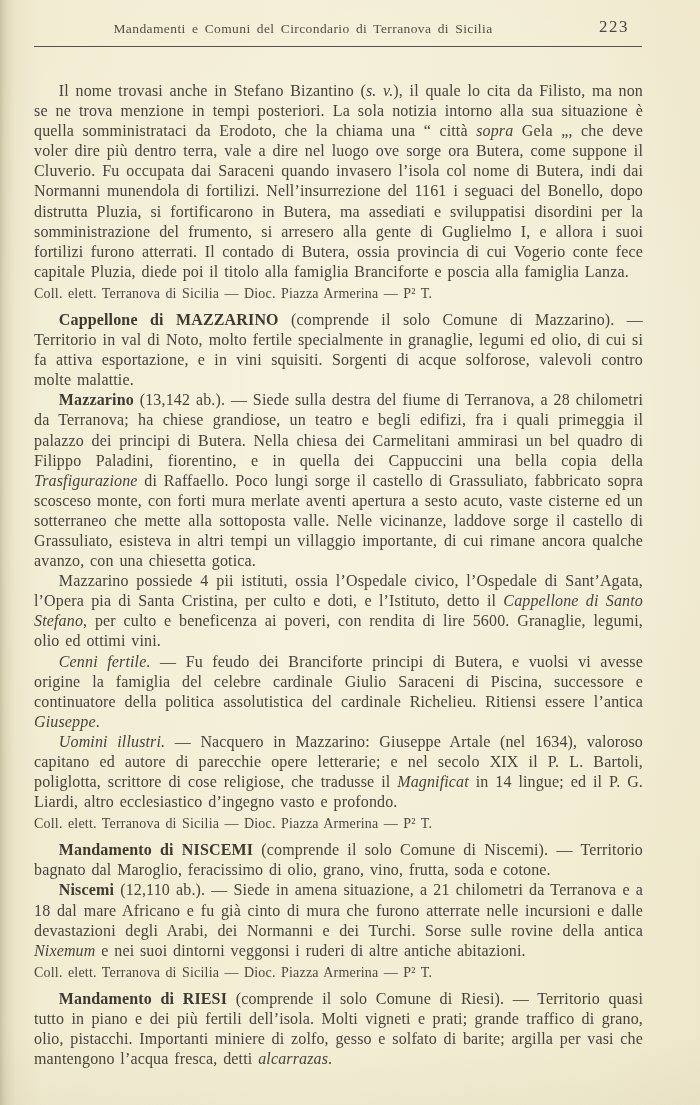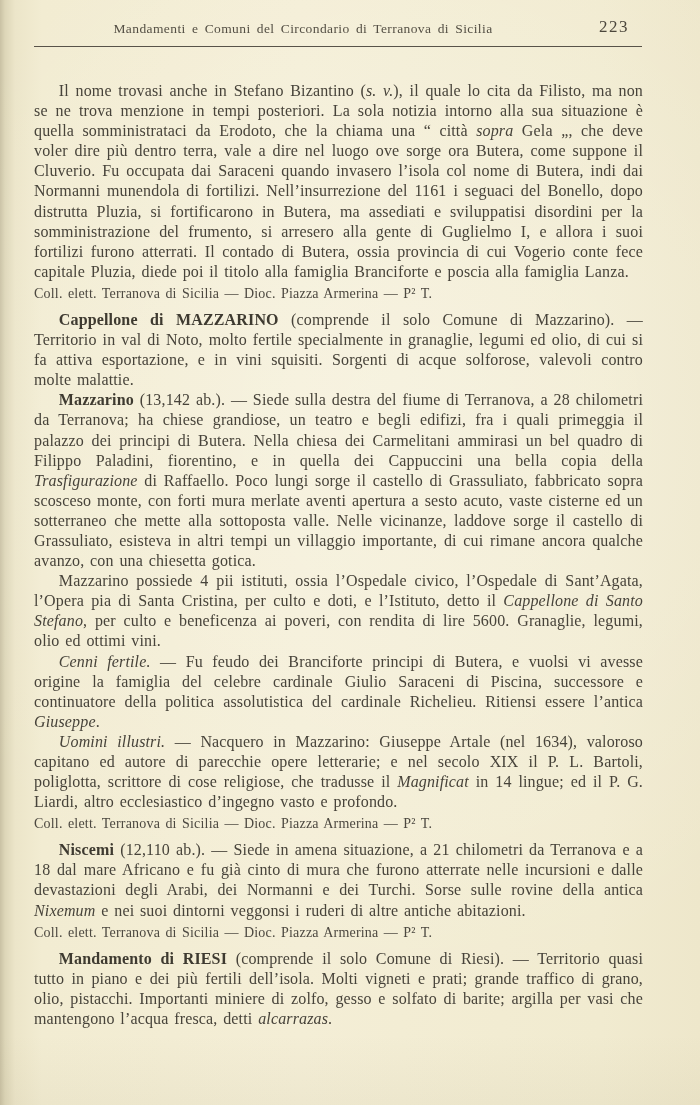--- a/index.html
+++ b/index.html
@@ -85,17 +85,18 @@
   <div class="head-rule"></div>
   <main class="text-block" id="text-block">
       <p class="paragraph"><span>Il nome trovasi anche in Stefano Bizantino (</span><span class="seg-italic">s. v.</span><span>), il quale lo cita da Filisto, ma non se ne trova menzione in tempi posteriori. La sola notizia intorno alla sua situazione è quella somministrataci da Erodoto, che la chiama una “ città </span><span class="seg-italic">sopra</span><span> Gela „, che deve voler dire più dentro terra, vale a dire nel luogo ove sorge ora Butera, come suppone il Cluverio. Fu occupata dai Saraceni quando invasero l’isola col nome di Butera, indi dai Normanni munendola di fortilizi. Nell’insurrezione del 1161 i seguaci del Bonello, dopo distrutta Pluzia, si fortificarono in Butera, ma assediati e sviluppatisi disordini per la somministrazione del frumento, si arresero alla gente di Guglielmo I, e allora i suoi fortilizi furono atterrati. Il contado di Butera, ossia provincia di cui Vogerio conte fece capitale Pluzia, diede poi il titolo alla famiglia Branciforte e poscia alla famiglia Lanza.</span></p>
       <p class="colophon"><span>Coll. elett. Terranova di Sicilia — Dioc. Piazza Armerina — P² T.</span></p>
       <p class="paragraph"><span class="seg-bold">Cappellone di MAZZARINO</span><span> (comprende il solo Comune di Mazzarino). — Territorio in val di Noto, molto fertile specialmente in granaglie, legumi ed olio, di cui si fa attiva esportazione, e in vini squisiti. Sorgenti di acque solforose, valevoli contro molte malattie.</span></p>
       <p class="paragraph"><span class="seg-bold">Mazzarino</span><span> (13,142 ab.). — Siede sulla destra del fiume di Terranova, a 28 chilometri da Terranova; ha chiese grandiose, un teatro e begli edifizi, fra i quali primeggia il palazzo dei principi di Butera. Nella chiesa dei Carmelitani ammirasi un bel quadro di Filippo Paladini, fiorentino, e in quella dei Cappuccini una bella copia della </span><span class="seg-italic">Trasfigurazione</span><span> di Raffaello. Poco lungi sorge il castello di Grassuliato, fabbricato sopra scosceso monte, con forti mura merlate aventi apertura a sesto acuto, vaste cisterne ed un sotterraneo che mette alla sottoposta valle. Nelle vicinanze, laddove sorge il castello di Grassuliato, esisteva in altri tempi un villaggio importante, di cui rimane ancora qualche avanzo, con una chiesetta gotica.</span></p>
       <p class="paragraph"><span>Mazzarino possiede 4 pii istituti, ossia l’Ospedale civico, l’Ospedale di Sant’Agata, l’Opera pia di Santa Cristina, per culto e doti, e l’Istituto, detto il </span><span class="seg-italic">Cappellone di Santo Stefano</span><span>, per culto e beneficenza ai poveri, con rendita di lire 5600. Granaglie, legumi, olio ed ottimi vini.</span></p>
       <p class="paragraph"><span class="seg-italic">Cenni fertile.</span><span> — Fu feudo dei Branciforte principi di Butera, e vuolsi vi avesse origine la famiglia del celebre cardinale Giulio Saraceni di Piscina, successore e continuatore della politica assolutistica del cardinale Richelieu. Ritiensi essere l’antica </span><span class="seg-italic">Giuseppe</span><span>.</span></p>
       <p class="paragraph"><span class="seg-italic">Uomini illustri.</span><span> — Nacquero in Mazzarino: Giuseppe Artale (nel 1634), valoroso capitano ed autore di parecchie opere letterarie; e nel secolo XIX il P. L. Bartoli, poliglotta, scrittore di cose religiose, che tradusse il </span><span class="seg-italic">Magnificat</span><span> in 14 lingue; ed il P. G. Liardi, altro ecclesiastico d’ingegno vasto e profondo.</span></p>
       <p class="colophon"><span>Coll. elett. Terranova di Sicilia — Dioc. Piazza Armerina — P² T.</span></p>
+      <p class="paragraph"><span class="seg-bold">Mandamento di NISCEMI</span><span> (comprende il solo Comune di Niscemi). — Territorio bagnato dal Maroglio, feracissimo di olio, grano, vino, frutta, soda e cotone.</span></p>
       <p class="paragraph"><span class="seg-bold">Niscemi</span><span> (12,110 ab.). — Siede in amena situazione, a 21 chilometri da Terranova e a 18 dal mare Africano e fu già cinto di mura che furono atterrate nelle incursioni e dalle devastazioni degli Arabi, dei Normanni e dei Turchi. Sorse sulle rovine della antica </span><span class="seg-italic">Nixemum</span><span> e nei suoi dintorni veggonsi i ruderi di altre antiche abitazioni.</span></p>
       <p class="colophon"><span>Coll. elett. Terranova di Sicilia — Dioc. Piazza Armerina — P² T.</span></p>
       <p class="paragraph"><span class="seg-bold">Mandamento di RIESI</span><span> (comprende il solo Comune di Riesi). — Territorio quasi tutto in piano e dei più fertili dell’isola. Molti vigneti e prati; grande traffico di grano, olio, pistacchi. Importanti miniere di zolfo, gesso e solfato di barite; argilla per vasi che mantengono l’acqua fresca, detti </span><span class="seg-italic">alcarrazas</span><span>.</span></p>
     </main>
 </div>
 
 </body></html>

